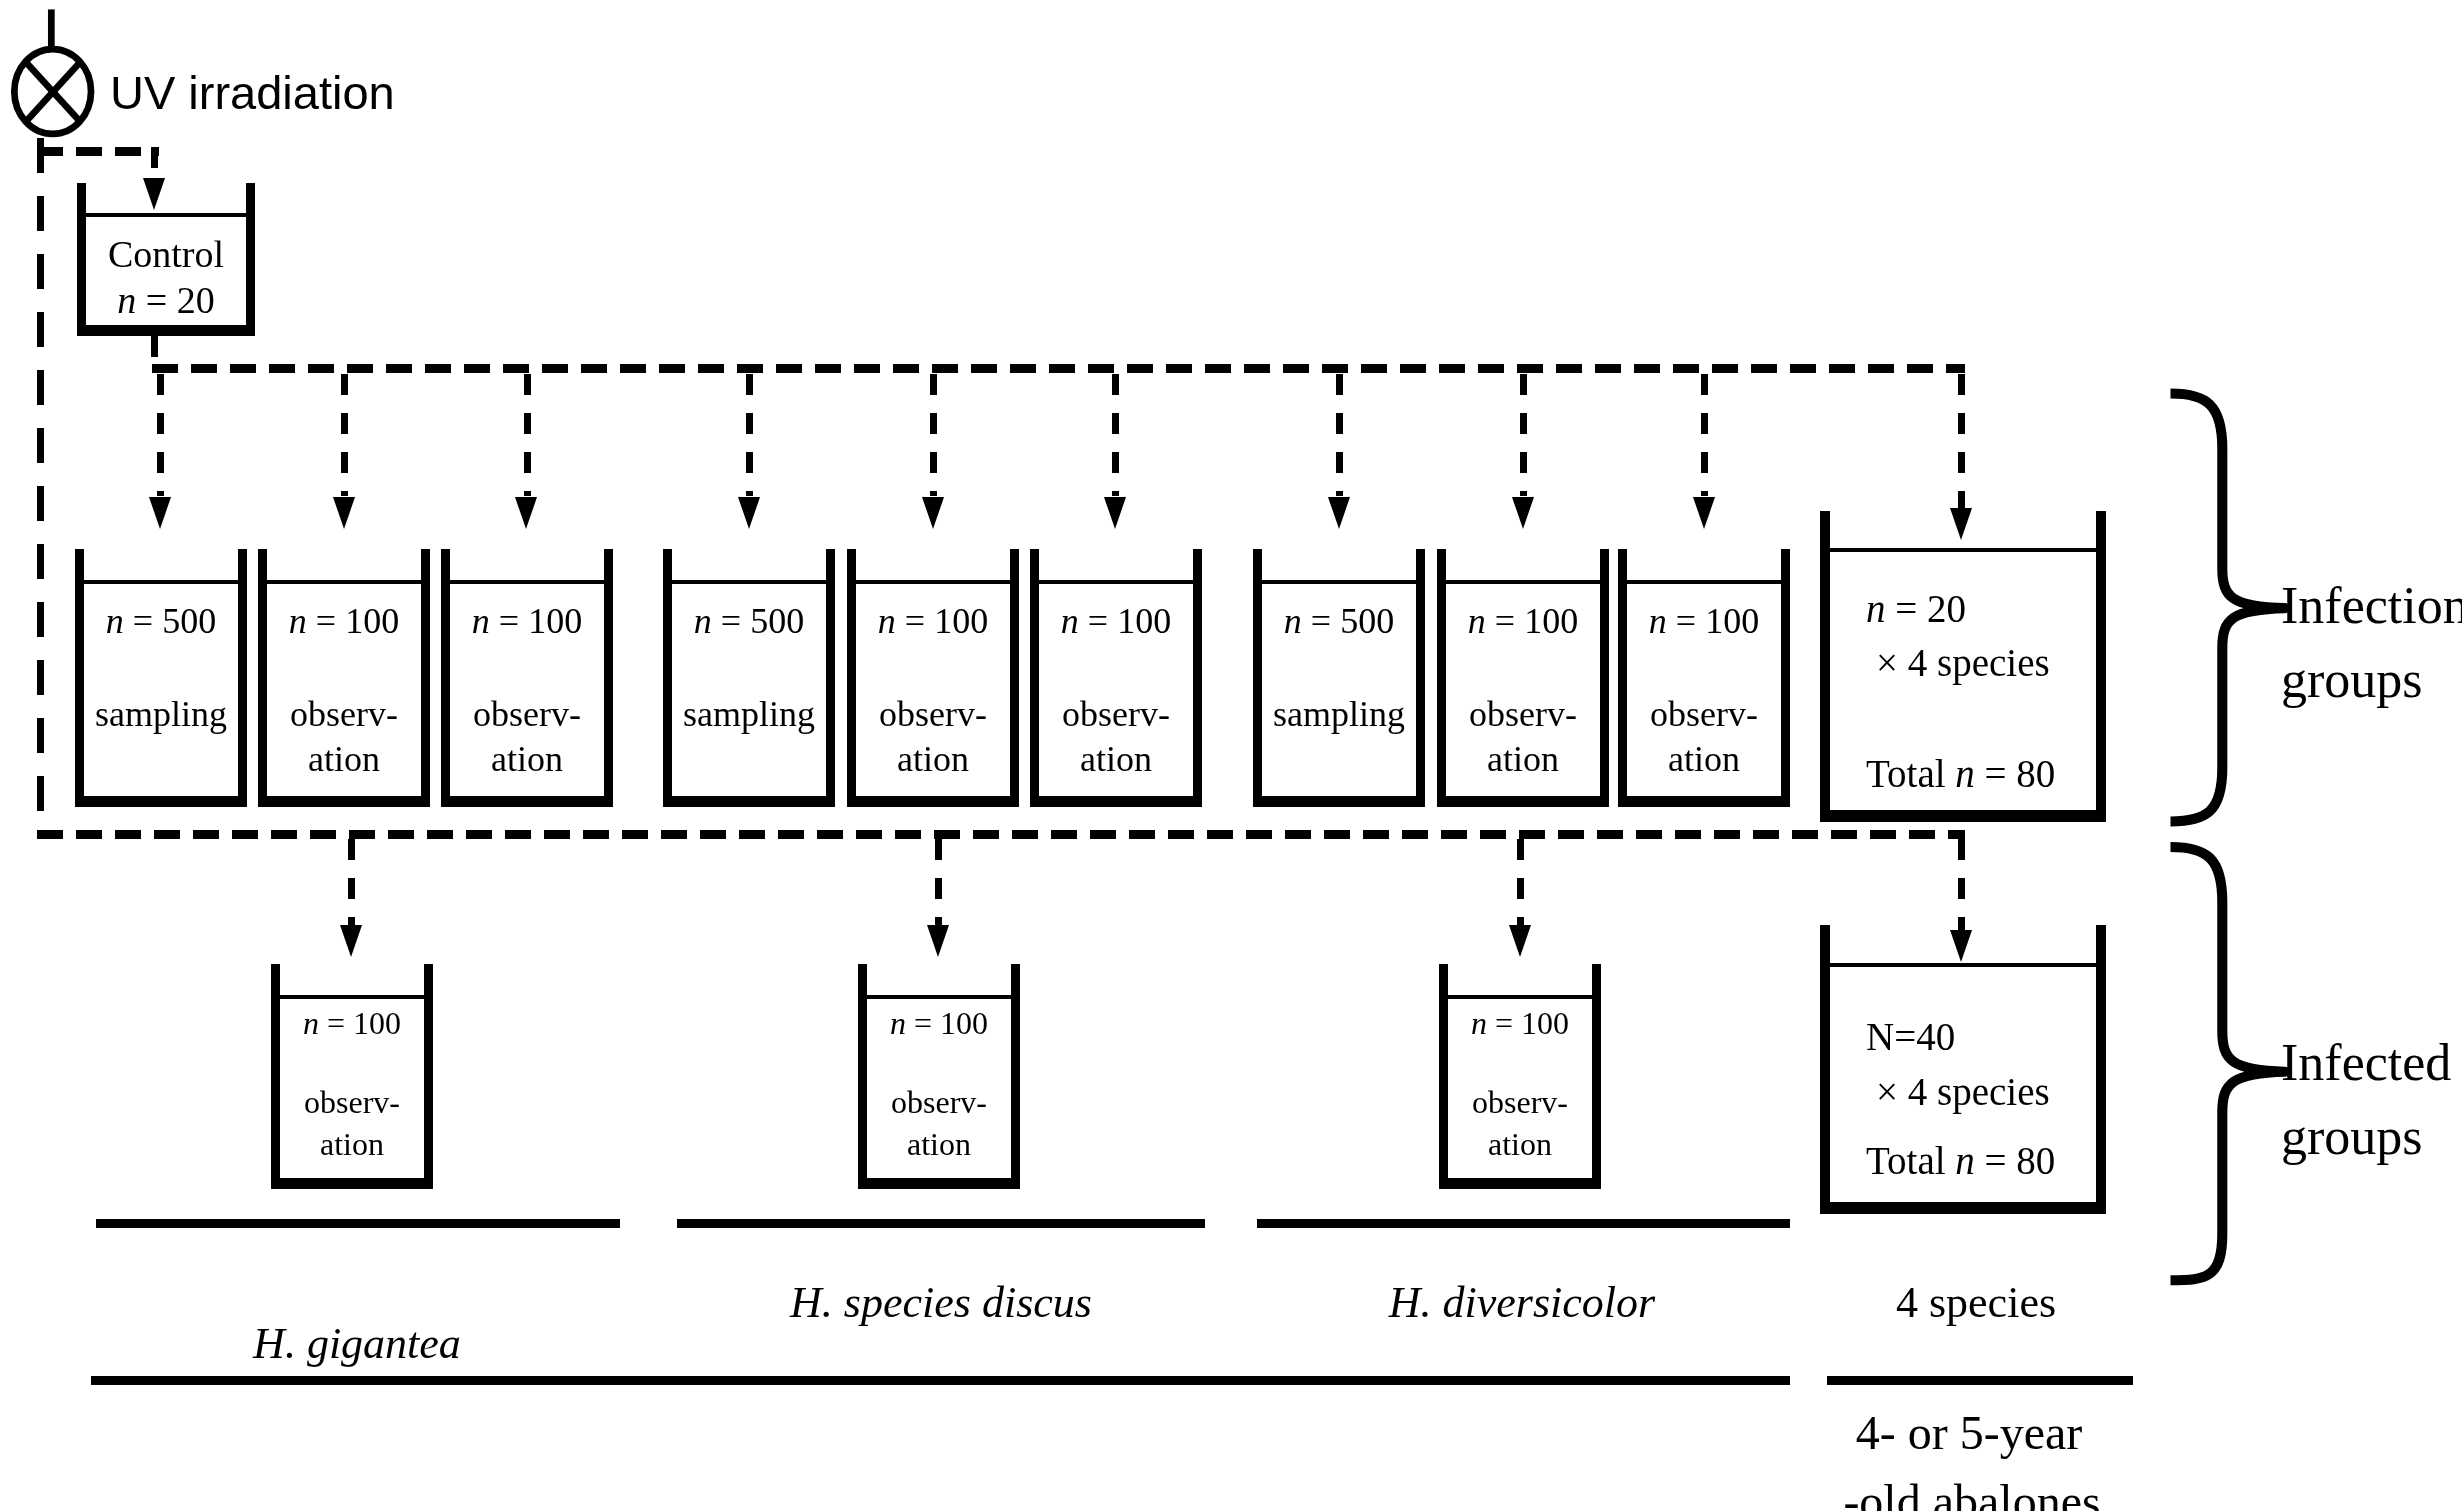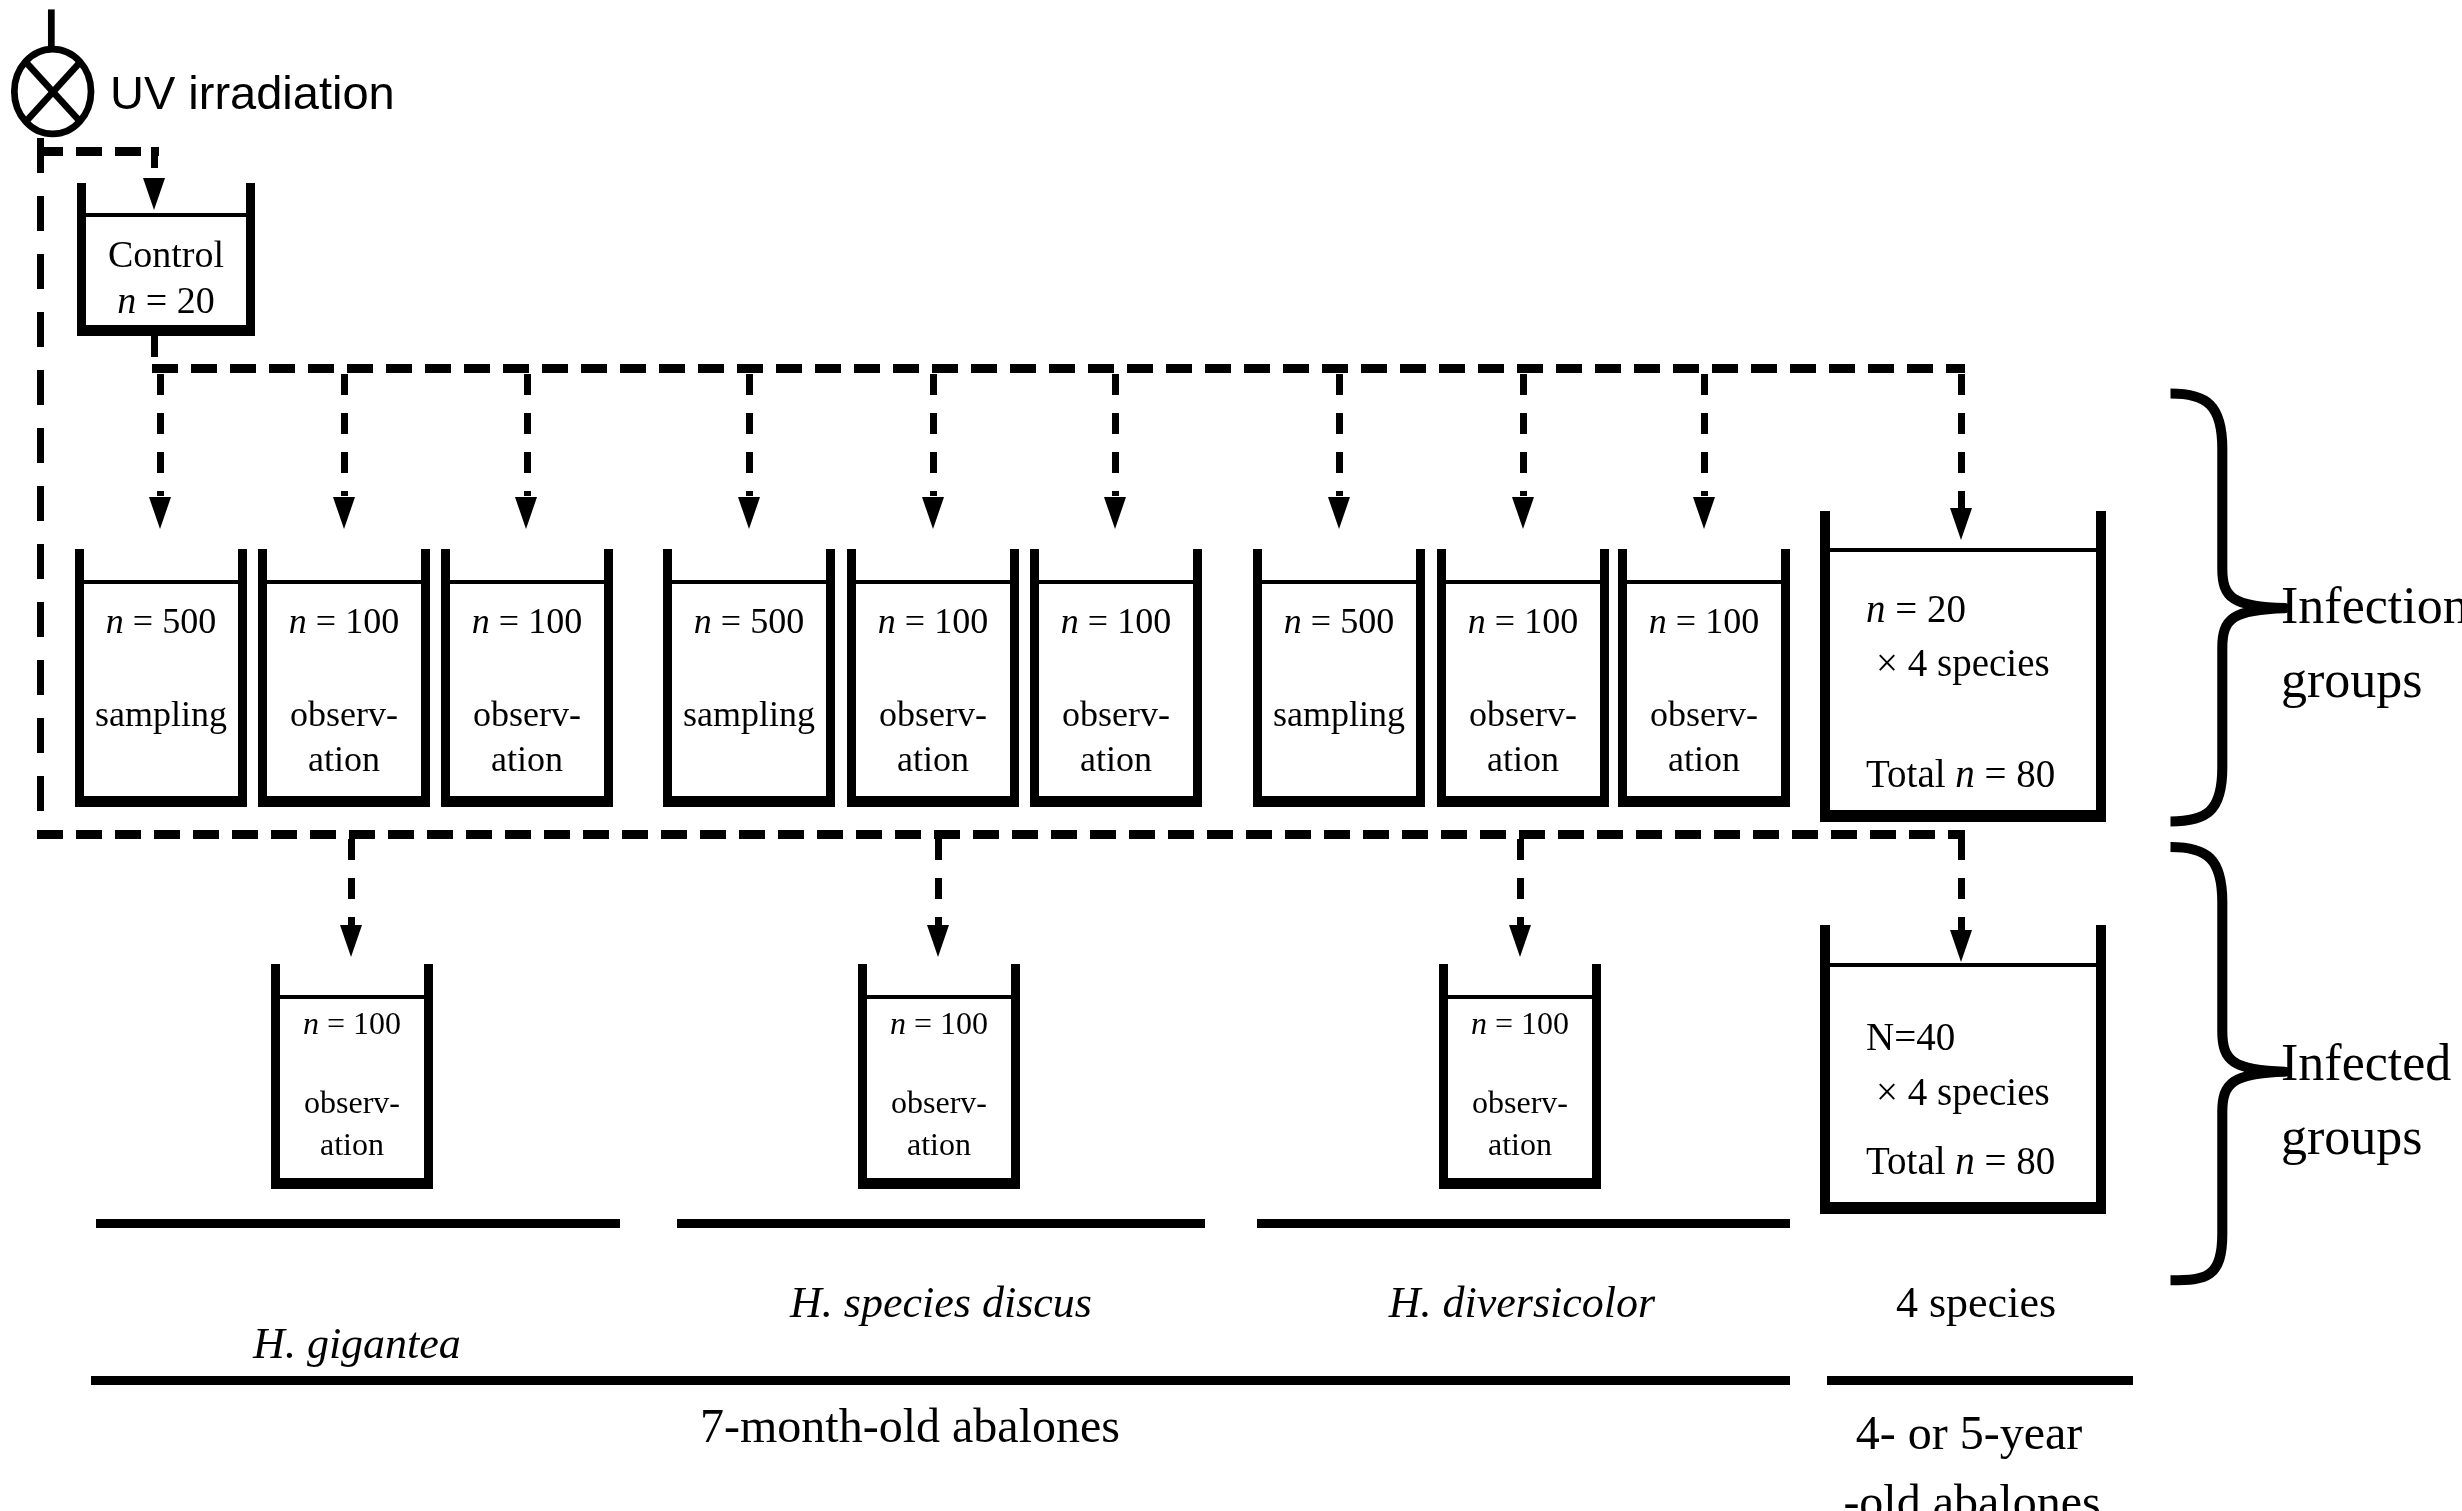--- a/index.html
+++ b/index.html
@@ -209,18 +209,17 @@
   <div class="rule" style="left:1257px;top:1219px;width:533px;height:8.7px;"></div>
 
   <div class="lbl species center" style="left:357px;top:1281px;margin-top:41px;">H. gigantea</div>
   <div class="lbl species center" style="left:941px;top:1281px;">H. species discus</div>
   <div class="lbl species center" style="left:1522px;top:1281px;">H. diversicolor</div>
   <div class="lbl species upright center" style="left:1976px;top:1281px;">4 species</div>
 
   <div class="rule" style="left:91px;top:1376px;width:1699px;height:8.7px;"></div>
   <div class="rule" style="left:1827px;top:1376px;width:306px;height:8.7px;"></div>
 
-  <div class="lbl age center" style="left:910px;top:1402px;">7-month-old abalones</div>
   <div class="lbl age center" style="left:1969px;top:1409px;">4- or 5-year</div>
   <div class="lbl age center" style="left:1972px;top:1478px;">-old abalones</div>
 
 </div>
 
 
 </body></html>

